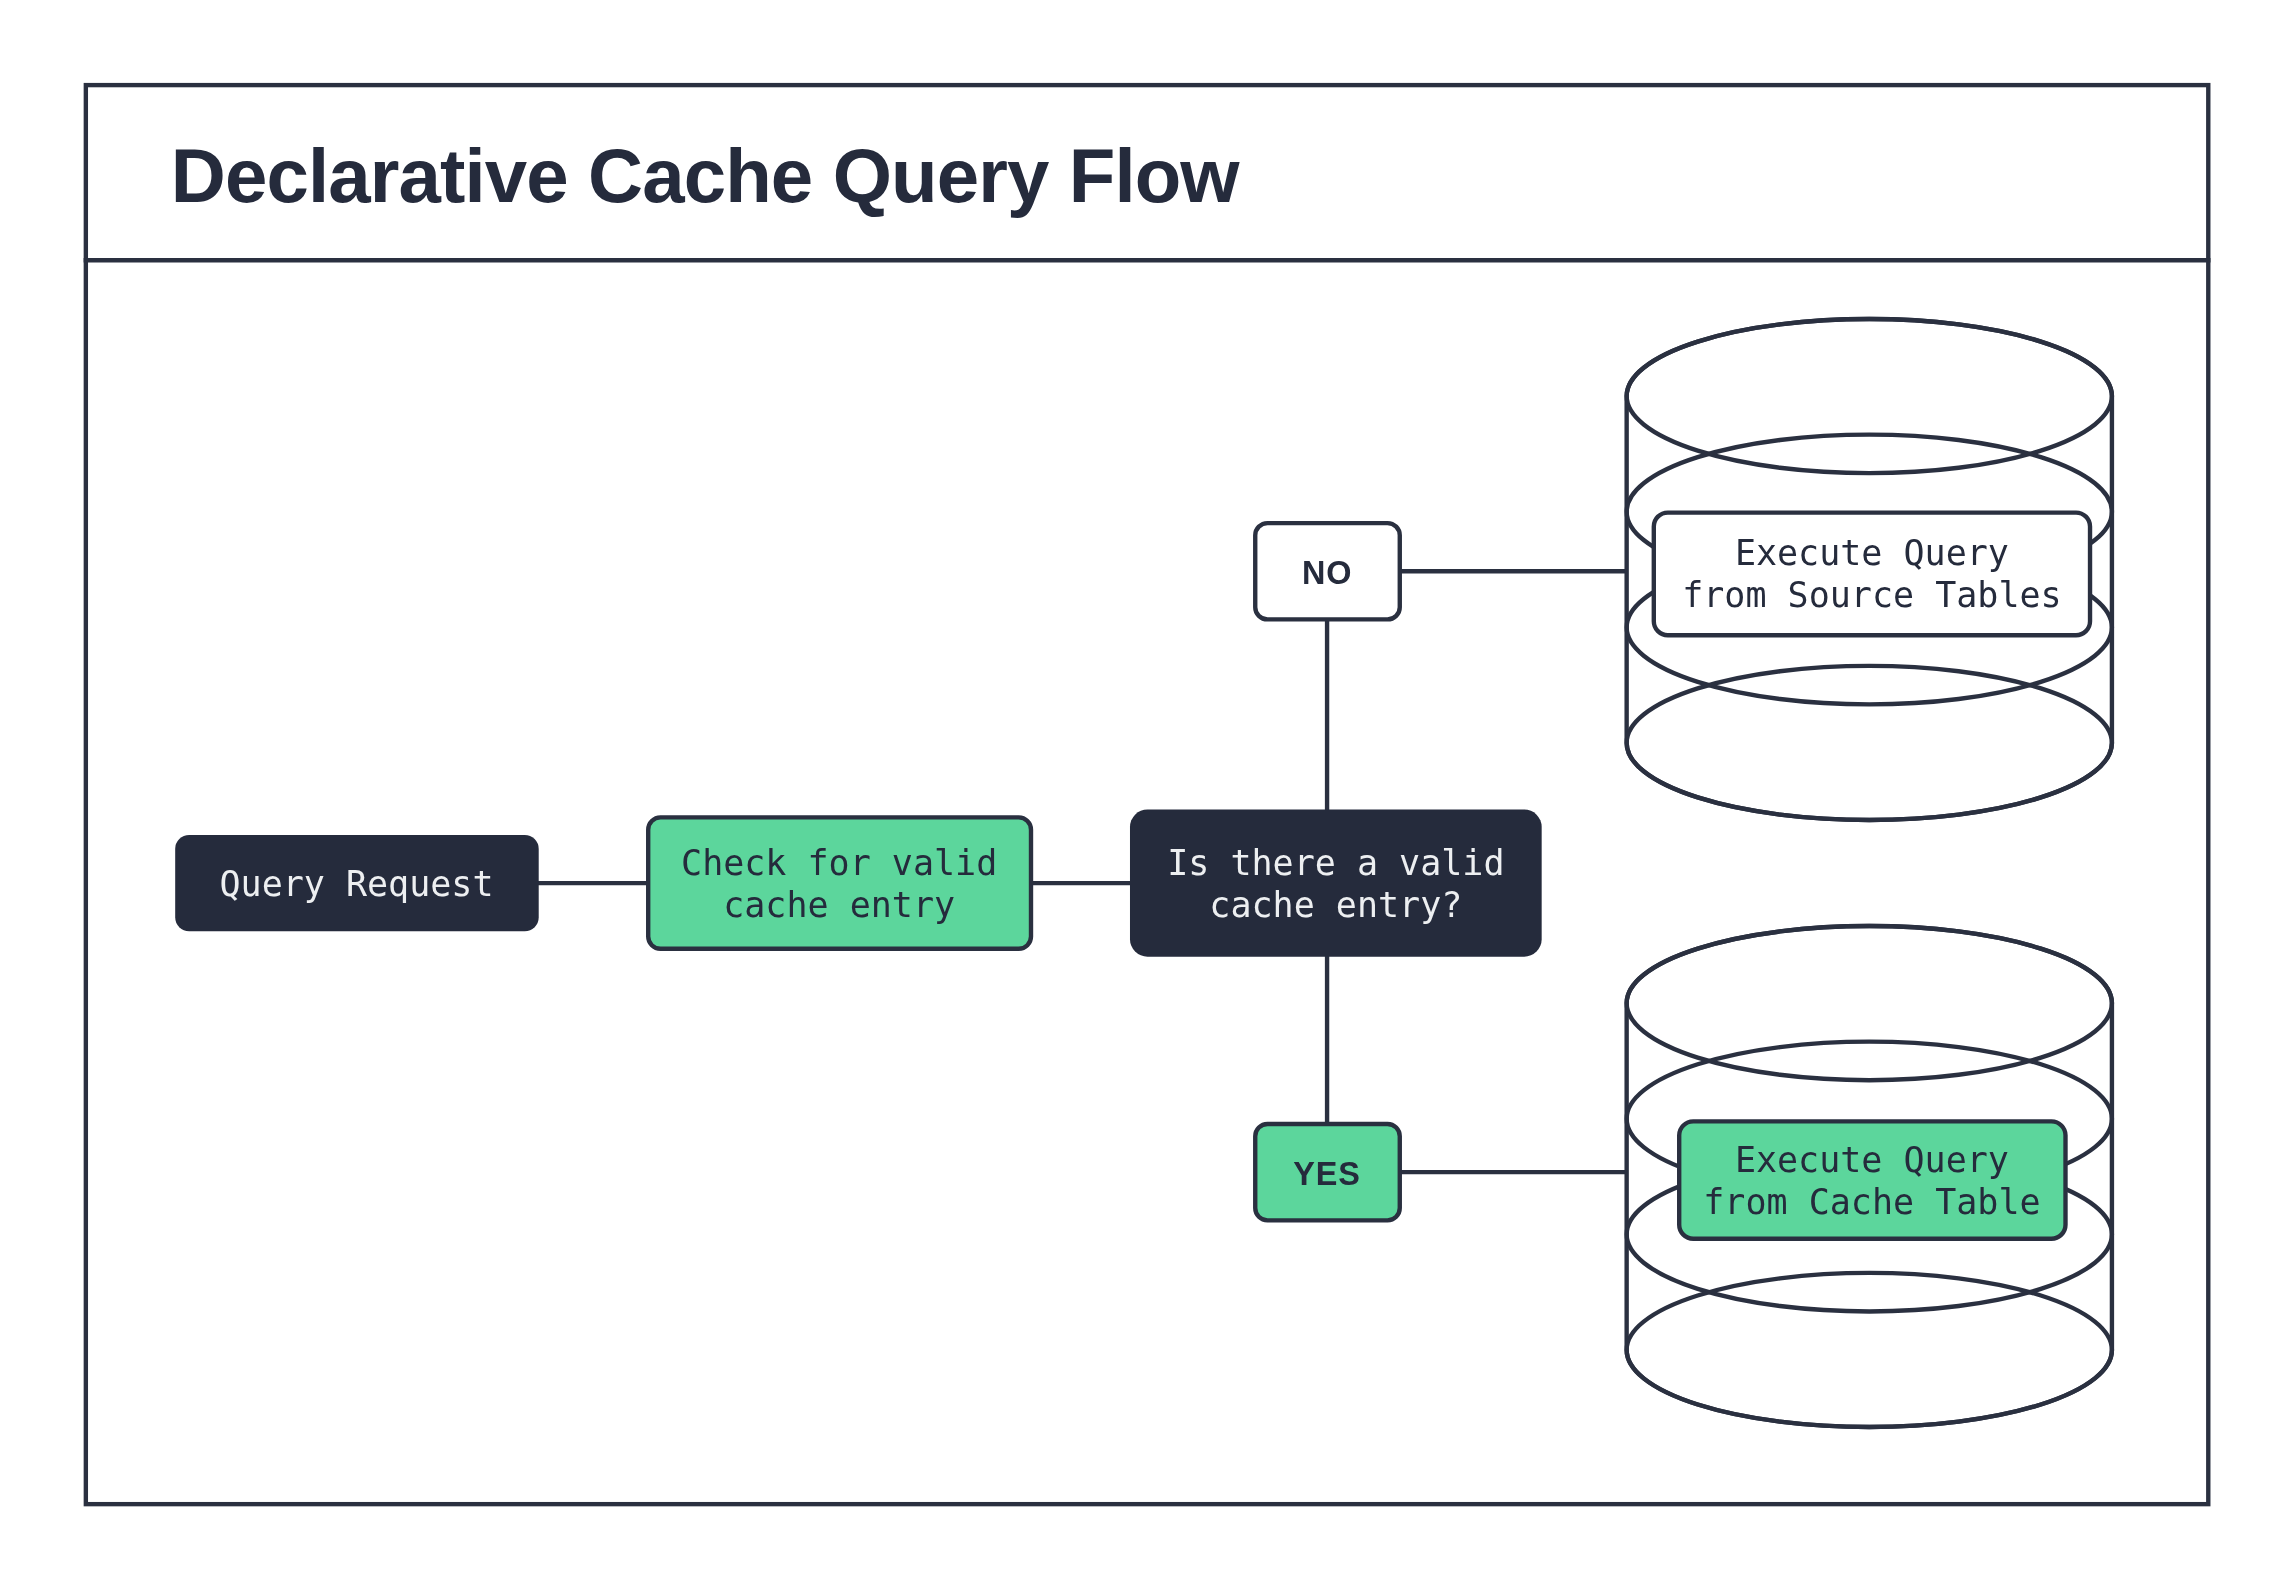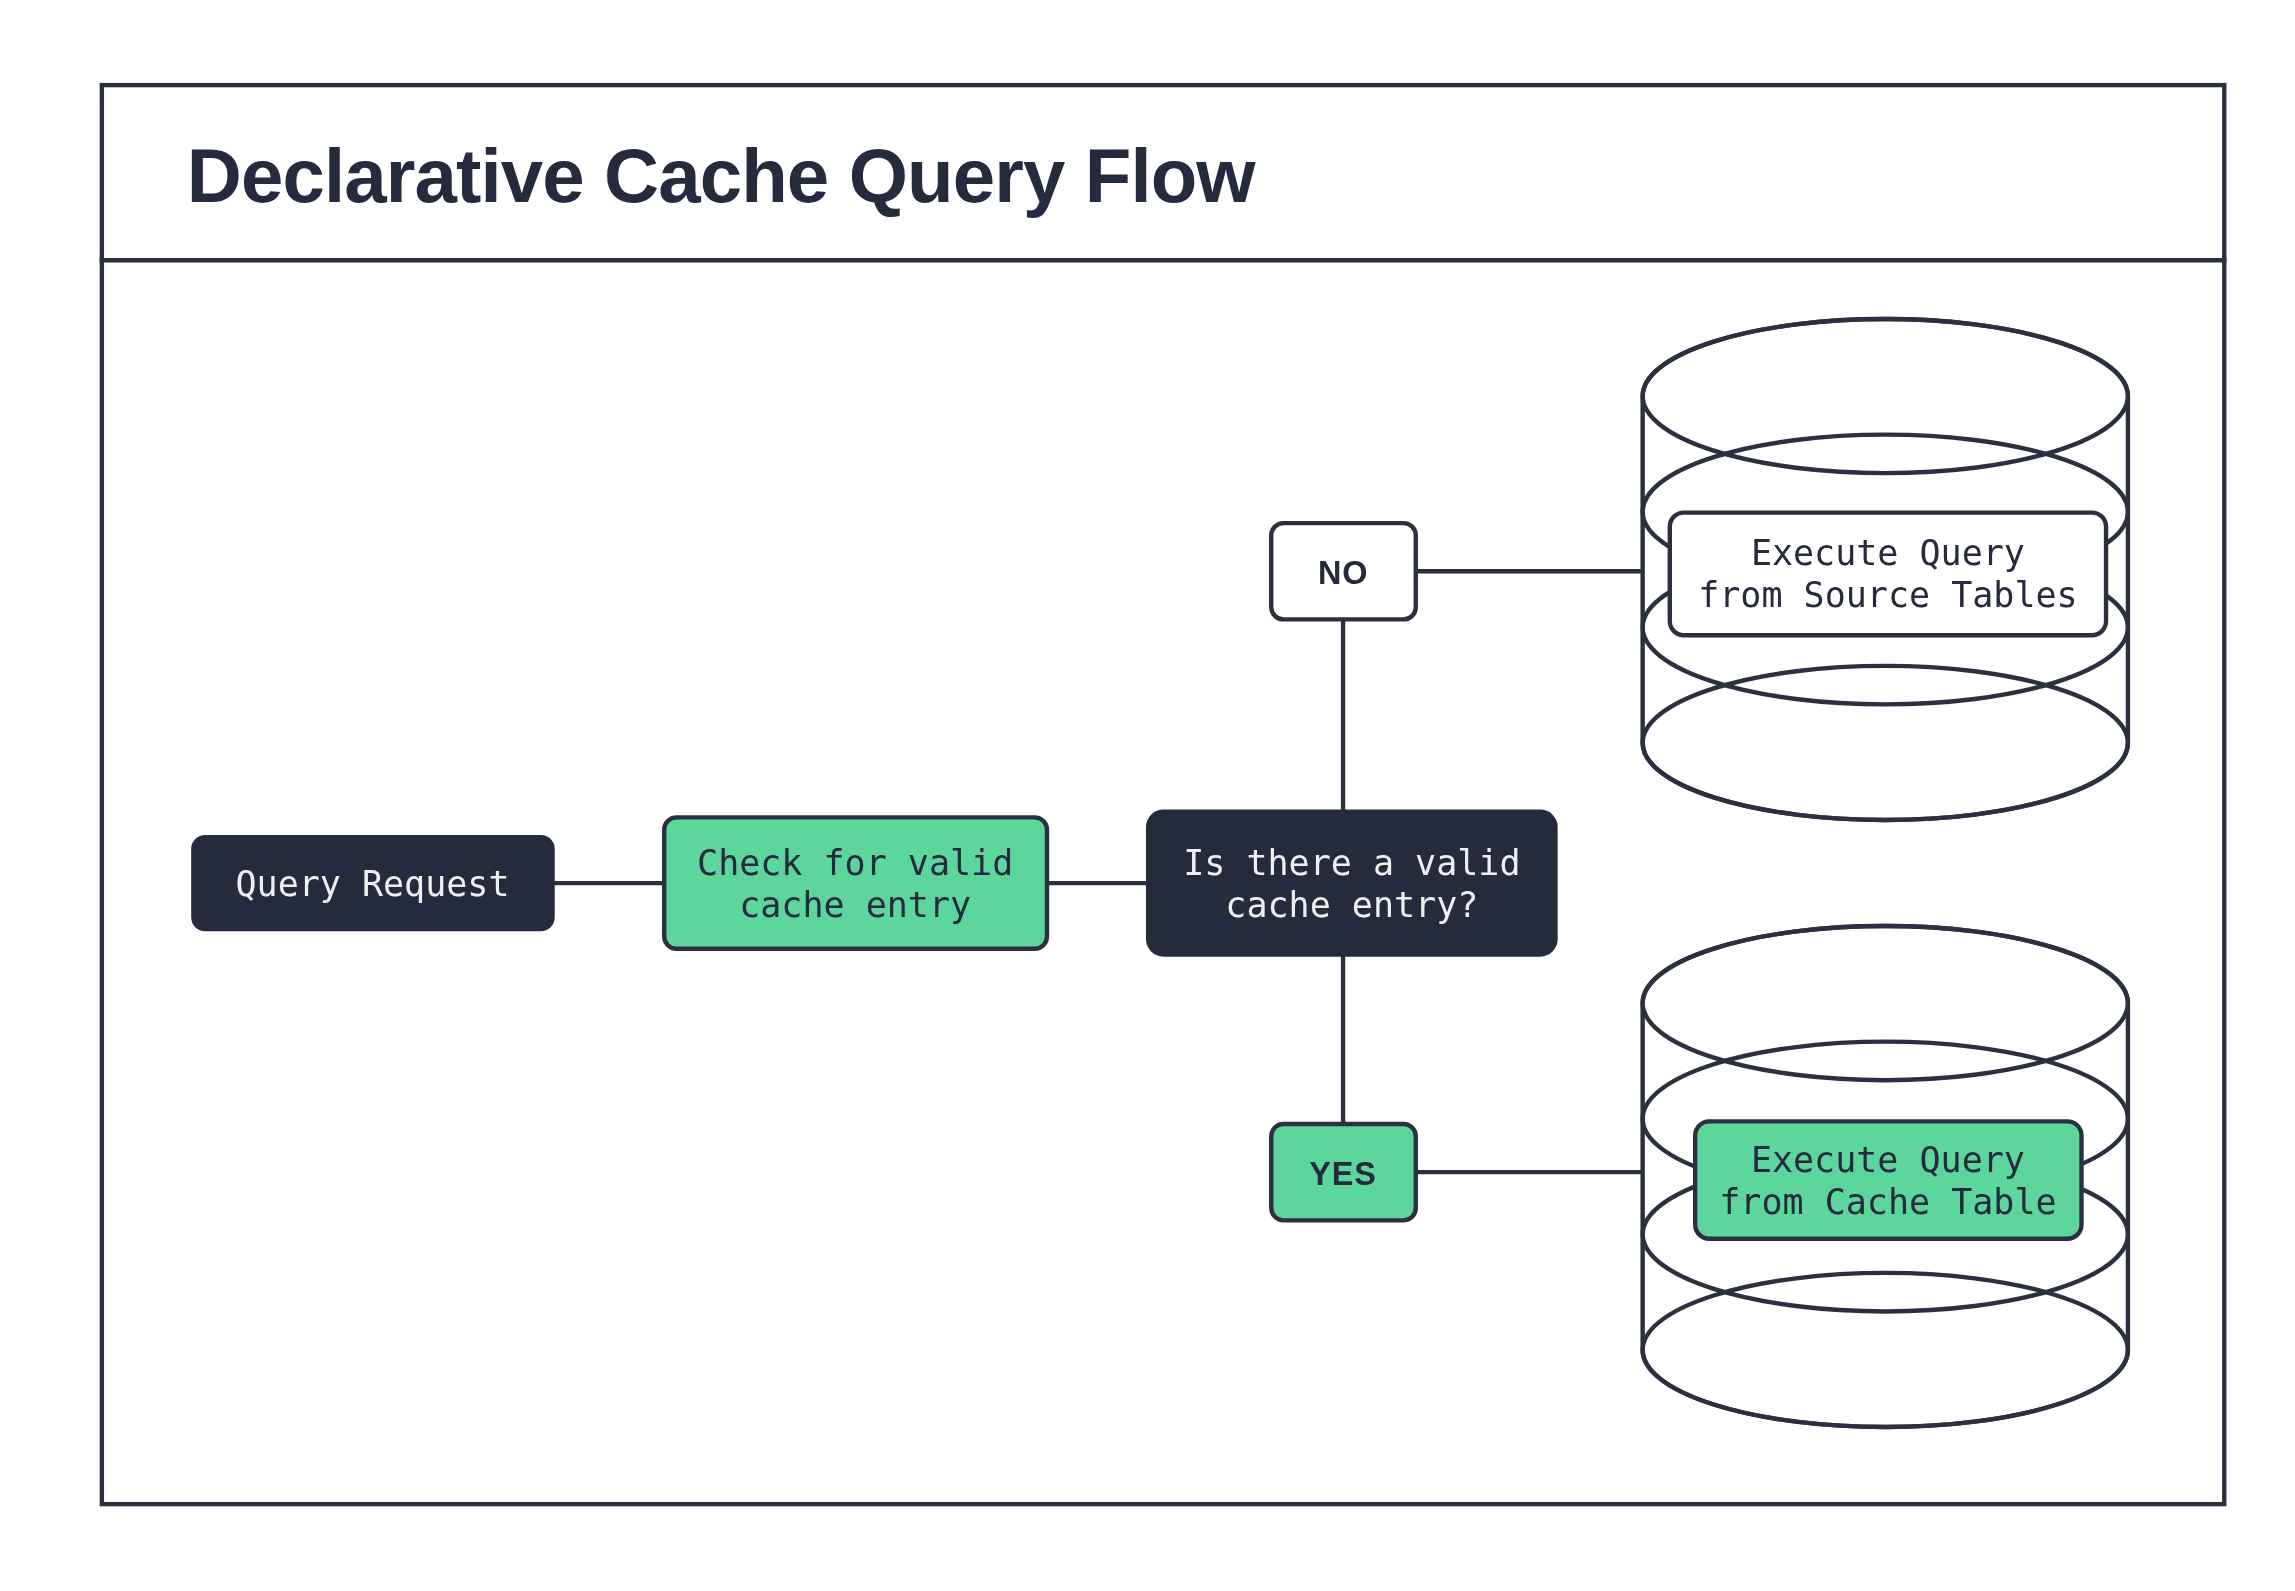--- a/index.html
+++ b/index.html
@@ -1,16 +1,16 @@
 <!DOCTYPE html>
 <html style="font-size:14px"><head>
 <meta charset="utf-8">
 <style>
   html, body { margin: 0; padding: 0; background: #ffffff; }
-  .stage { width: 1852px; height: 1591px; position: relative; padding-left: 16px; }
+  .stage { width: 1852px; height: 1591px; position: relative; }
   svg { display: block; width: 2295px; height: 1591px; }
 
   .t-title {
     font-family: "Liberation Sans", sans-serif;
     font-weight: bold;
     font-size: 87px;
     letter-spacing: -1px;
   }
   .t-mono {
     font-family: "DejaVu Sans Mono", "Liberation Mono", monospace;

